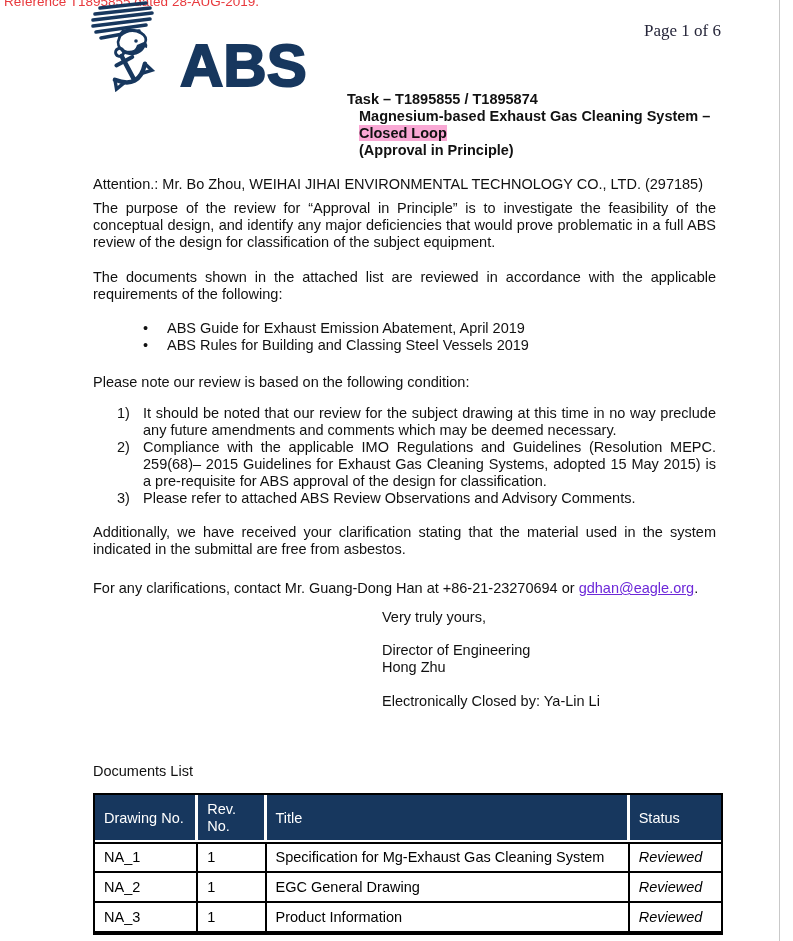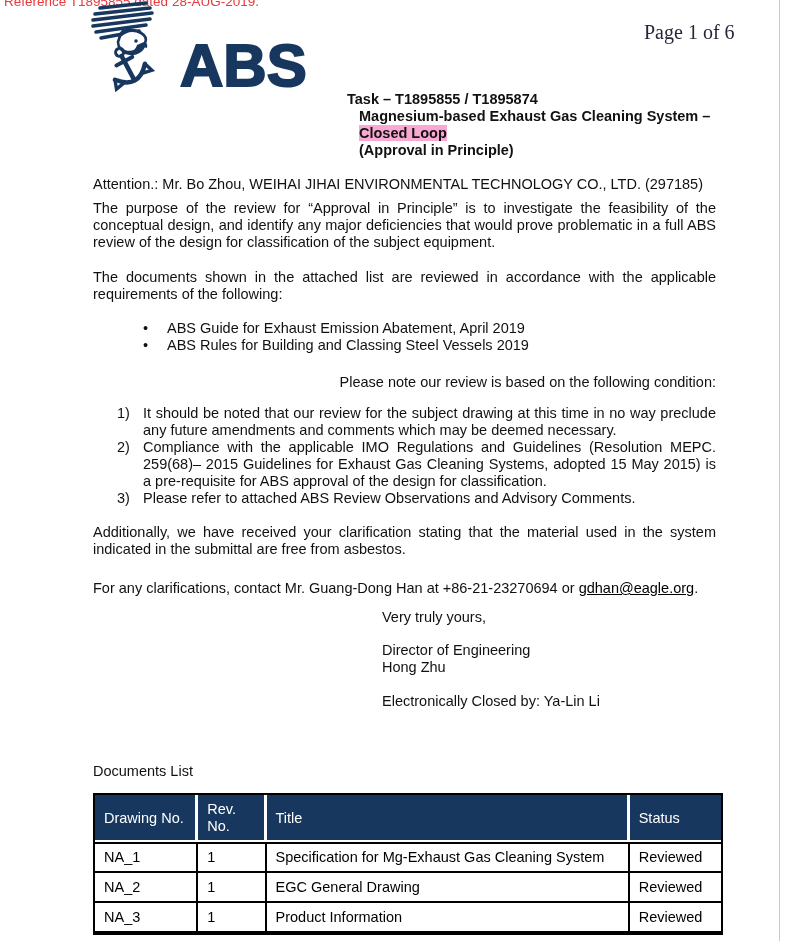--- a/index.html
+++ b/index.html
@@ -10,60 +10,60 @@
   .page-edge { position:absolute; left:779px; top:0; width:1px; height:941px; background:#c9c9c9; }
 
   .red-ref { position:absolute; top:-6px; left:4px; font-size:13.5px; color:#e8393d; white-space:nowrap; z-index:1; }
 
   .logo { position:absolute; left:84px; top:0px; display:flex; align-items:flex-end; z-index:2; }
   .abs-wordmark { font-size:60px; font-weight:bold; color:#17375E; line-height:1;
                   letter-spacing:0px; margin-top:18px; margin-left:-4px;
                   -webkit-text-stroke:2px #17375E; }
 
   .page-number { position:absolute; left:644px; top:21px; font-family:"Liberation Serif", serif;
-                 font-size:20px; color:#26263a; }
+                 font-size:17px; color:#26263a; }
 
   .task-block { position:absolute; left:347px; top:91px; font-size:14.5px; font-weight:bold;
                 line-height:17px; color:#111; }
   .task-indent { padding-left:12px; }
   .hl { background:#f9a8d4; }
 
   .body-col { position:absolute; left:93px; top:176px; width:623px; font-size:14.5px;
               line-height:17px; color:#111; }
   .jp { text-align:justify; }
   .para-purpose   { margin-top:7px; }
   .para-documents { margin-top:18px; }
   .bullet-list    { margin-top:17px; }
   .bullet-item    { position:relative; padding-left:74px; line-height:17px; }
   .bullet-item .marker { position:absolute; left:50px; top:0; }
-  .para-condition { margin-top:20px;text-align:right; }
+  .para-condition { margin-top:20px; }
   .num-list       { margin-top:14px; }
   .num-item       { position:relative; padding-left:50px; line-height:17px; text-align:justify; }
   .num-item .marker { position:absolute; left:24px; top:0; }
   .para-additionally { margin-top:17px; }
   .para-contact      { margin-top:22px; }
-  .email-link { color:#000000; text-decoration:underline; }
+  .email-link { color:#6d28d9; text-decoration:underline; }
 
   .closing { margin-top:12px; margin-left:289px; }
   .signer  { margin-top:16px; margin-left:289px; }
   .esign   { margin-top:17px; margin-left:289px; }
 
   .doc-heading { margin-top:53px; }
 
   table.docs { margin-top:13px; width:630px; border:2px solid #000; border-collapse:separate;
                border-spacing:0; table-layout:fixed; font-size:14.5px; }
   table.docs col.c1 { width:103px; } table.docs col.c2 { width:68px; }
   table.docs col.c3 { width:362px; } table.docs col.c4 { width:91px; }
   table.docs th { background:#17375E; color:#fff; font-weight:400; text-align:left;
                   padding:6px 9px 5px 9px; height:31px; border-right:3px solid #fff;
                   border-bottom:2px solid #fff; }
   table.docs th:last-child { border-right:none; }
   table.docs td { padding:5px 9px; height:30px; border-right:2px solid #000;
                   border-bottom:2px solid #000; background:#fff; color:#000;margin-top:35px; }
-  table.docs td:last-child { border-right:none; }
+  table.docs td:last-child { border-right:none;font-style:italic; }
   table.docs tbody tr:first-child td { border-top:2px solid #000; }
 </style>
 </head>
 <body>
 
 <div class="page">
 
   <div class="red-ref">Reference T1895855 dated 28-AUG-2019.</div>
 
   <div class="logo">

